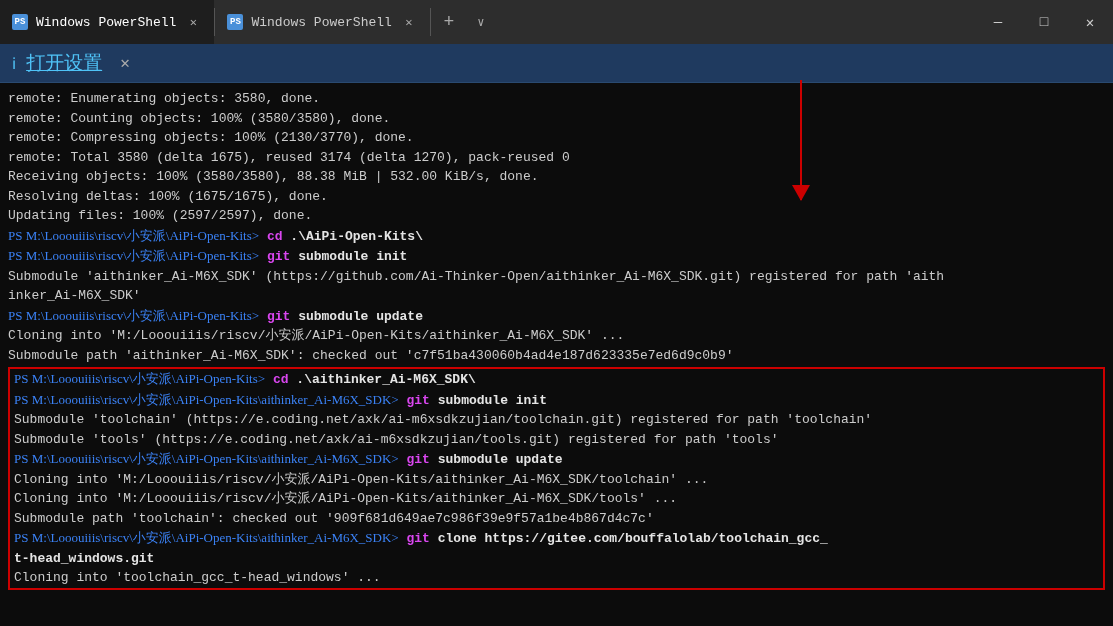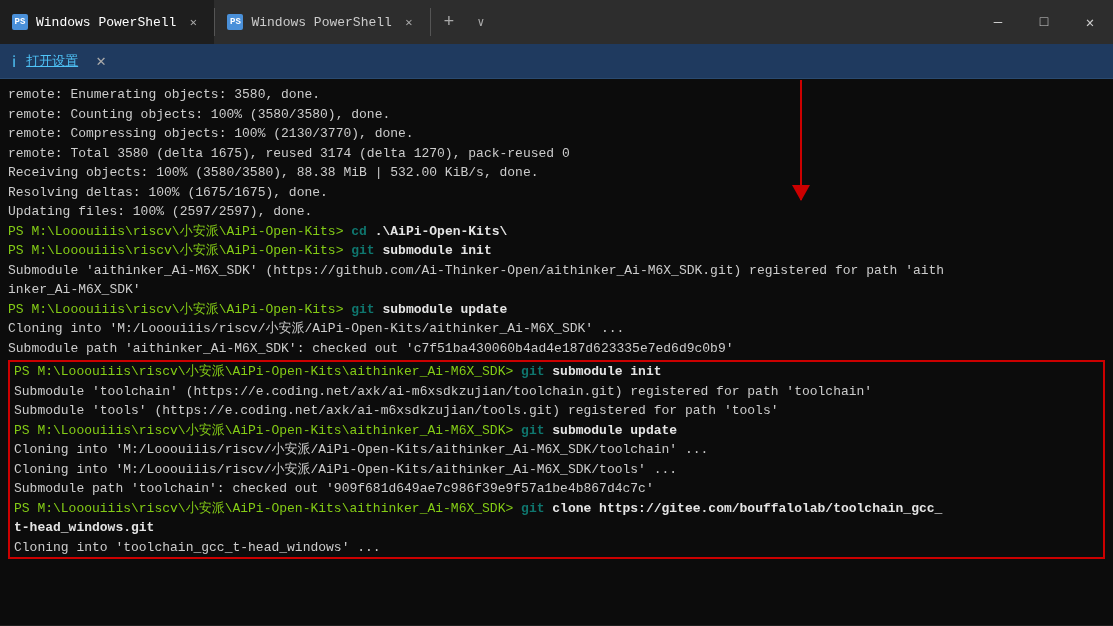--- a/index.html
+++ b/index.html
@@ -119,21 +119,21 @@
       color: #ddd;
       font-size: 13px;
       font-family: 'Microsoft YaHei', sans-serif;
       flex: 1;
     }
 
     .info-link {
       color: #4fc3f7;
       text-decoration: underline;
       cursor: pointer;
-      font-size: 13px;
+      font-size: 19px;
       font-family: 'Microsoft YaHei', sans-serif;
     }
 
     .info-close {
       color: #aaa;
       cursor: pointer;
       font-size: 16px;
       margin-left: 8px;
     }
 
@@ -183,23 +183,23 @@
     }
 
     
     .highlighted-section {
       border: 2px solid #cc0000;
       margin: 2px 0;
       padding: 0 4px;
     }
 
     
-    .ps-prompt { color: #84cc16; }
+    .ps-prompt { color: #3b82f6; font-family: Liberation Serif, serif; }
     .ps-cmd { color: #e5e5e5; font-weight: bold; }
-    .git-cmd { color: #0f766e; font-weight: bold; }
+    .git-cmd { color: #d946ef; font-weight: bold; }
     .normal-text { color: #cccccc; }
 
     .tab-ps-icon {
       display: inline-flex;
       align-items: center;
       justify-content: center;
       width: 16px;
       height: 16px;
       background: #4a90d9;
       color: white;
@@ -259,20 +259,21 @@
       <div class="terminal-line normal-text">Resolving deltas: 100% (1675/1675), done.</div>
       <div class="terminal-line normal-text">Updating files: 100% (2597/2597), done.</div>
       <div class="terminal-line"><span class="ps-prompt">PS M:\Looouiiis\riscv\小安派\AiPi-Open-Kits&gt;</span><span class="ps-cmd"> <span class="git-cmd">cd</span> .\AiPi-Open-Kits\</span></div>
       <div class="terminal-line"><span class="ps-prompt">PS M:\Looouiiis\riscv\小安派\AiPi-Open-Kits&gt;</span><span class="ps-cmd"> <span class="git-cmd">git</span> submodule init</span></div>
       <div class="terminal-line normal-text">Submodule 'aithinker_Ai-M6X_SDK' (https://github.com/Ai-Thinker-Open/aithinker_Ai-M6X_SDK.git) registered for path 'aith
 inker_Ai-M6X_SDK'</div>
       <div class="terminal-line"><span class="ps-prompt">PS M:\Looouiiis\riscv\小安派\AiPi-Open-Kits&gt;</span><span class="ps-cmd"> <span class="git-cmd">git</span> submodule update</span></div>
       <div class="terminal-line normal-text">Cloning into 'M:/Looouiiis/riscv/小安派/AiPi-Open-Kits/aithinker_Ai-M6X_SDK' ...</div>
       <div class="terminal-line normal-text">Submodule path 'aithinker_Ai-M6X_SDK': checked out 'c7f51ba430060b4ad4e187d623335e7ed6d9c0b9'</div>
       <div class="highlighted-section">
+        <div class="terminal-line"><span class="ps-prompt">PS M:\Looouiiis\riscv\小安派\AiPi-Open-Kits&gt;</span><span class="ps-cmd"> <span class="git-cmd">cd</span> .\aithinker_Ai-M6X_SDK\</span></div>
         <div class="terminal-line"><span class="ps-prompt">PS M:\Looouiiis\riscv\小安派\AiPi-Open-Kits\aithinker_Ai-M6X_SDK&gt;</span><span class="ps-cmd"> <span class="git-cmd">git</span> submodule init</span></div>
         <div class="terminal-line normal-text">Submodule 'toolchain' (https://e.coding.net/axk/ai-m6xsdkzujian/toolchain.git) registered for path 'toolchain'</div>
         <div class="terminal-line normal-text">Submodule 'tools' (https://e.coding.net/axk/ai-m6xsdkzujian/tools.git) registered for path 'tools'</div>
         <div class="terminal-line"><span class="ps-prompt">PS M:\Looouiiis\riscv\小安派\AiPi-Open-Kits\aithinker_Ai-M6X_SDK&gt;</span><span class="ps-cmd"> <span class="git-cmd">git</span> submodule update</span></div>
         <div class="terminal-line normal-text">Cloning into 'M:/Looouiiis/riscv/小安派/AiPi-Open-Kits/aithinker_Ai-M6X_SDK/toolchain' ...</div>
         <div class="terminal-line normal-text">Cloning into 'M:/Looouiiis/riscv/小安派/AiPi-Open-Kits/aithinker_Ai-M6X_SDK/tools' ...</div>
         <div class="terminal-line normal-text">Submodule path 'toolchain': checked out '909f681d649ae7c986f39e9f57a1be4b867d4c7c'</div>
         <div class="terminal-line"><span class="ps-prompt">PS M:\Looouiiis\riscv\小安派\AiPi-Open-Kits\aithinker_Ai-M6X_SDK&gt;</span><span class="ps-cmd"> <span class="git-cmd">git</span> clone https://gitee.com/bouffalolab/toolchain_gcc_
 t-head_windows.git</span></div>
         <div class="terminal-line normal-text">Cloning into 'toolchain_gcc_t-head_windows' ...</div>

